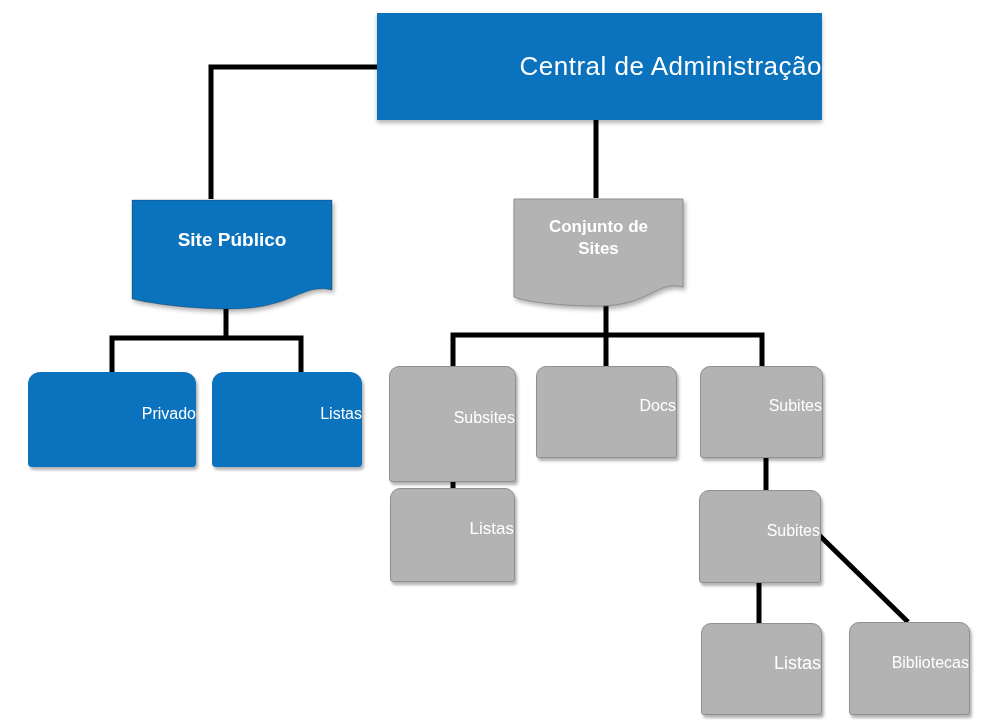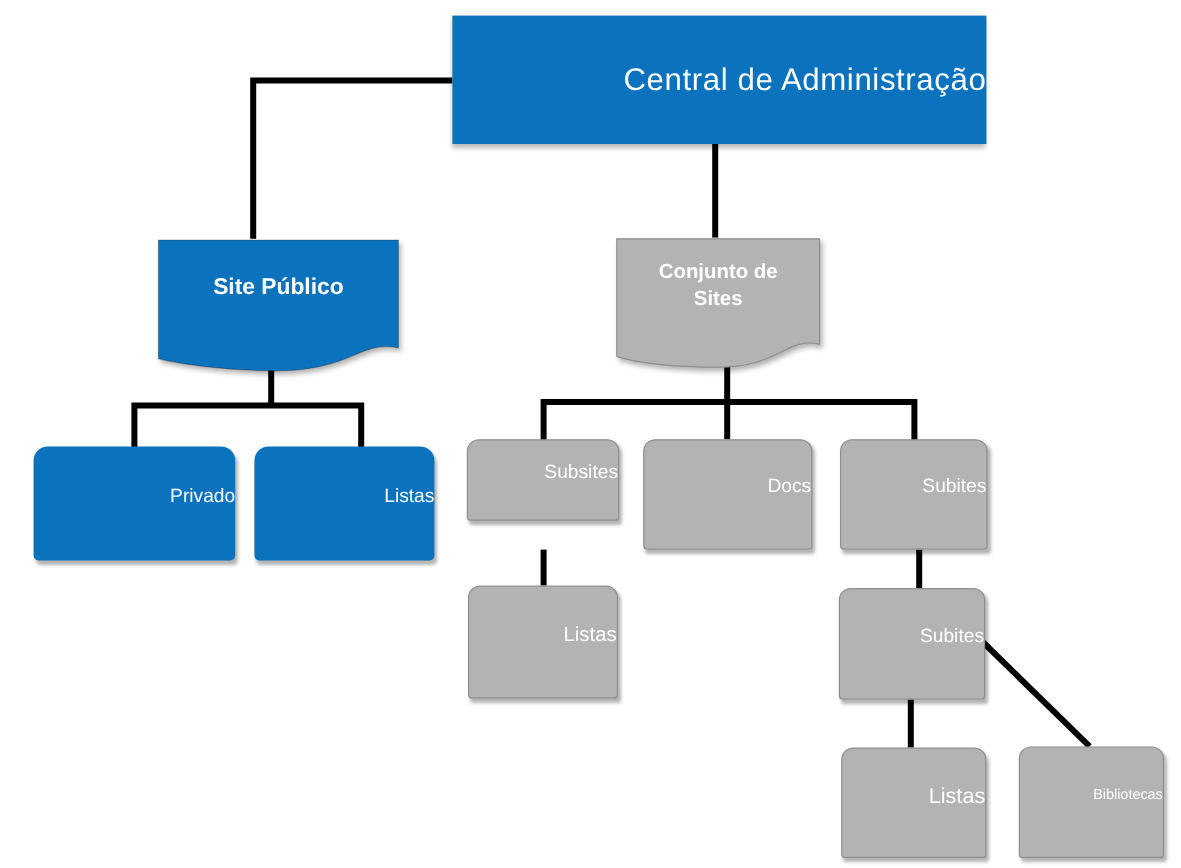--- a/index.html
+++ b/index.html
@@ -22,21 +22,21 @@
     color:var(--text);text-align:center;line-height:1.25;box-sizing:border-box;
   }
   .rect{
     background:var(--blue);
     box-shadow:0 3px 4px rgba(0,0,0,.28);
     font-size:26px;letter-spacing:.5px;
   }
   .round{border-radius:12px 12px 4px 4px;box-shadow:2px 3px 3px rgba(0,0,0,.3);padding-bottom:12px;}
   .round.blue{background:var(--blue);font-size:16px;}
   .round.gray{background:var(--gray);border:1px solid var(--gray-border);font-size:16px;border-radius:10px 10px 3px 3px;}
-  .round.gray.small{font-size:12px;}
+  .round.gray.small{font-size:16px;}
   .round.gray.big{font-size:18px;}
   .doc{position:absolute;}
   .doc svg{display:block;filter:drop-shadow(2px 3px 2px rgba(0,0,0,.3));}
   .doc .doc-blue{fill:var(--blue);stroke:rgba(0,0,0,.25);stroke-width:1;}
   .doc .doc-gray{fill:var(--gray);stroke:var(--gray-border);stroke-width:1;}
   .doc .label{
     position:absolute;left:0;right:0;top:0;height:72%;
     display:flex;align-items:center;justify-content:center;
     color:var(--text);font-weight:bold;text-align:center;line-height:1.25;
   }
@@ -84,21 +84,21 @@
     </div>
   </div>
 
   <div class="node round blue" style="left:28px;top:372px;width:168px;height:95px;">
     <span>Privado</span>
   </div>
   <div class="node round blue" style="left:212px;top:372px;width:150px;height:95px;">
     <span>Listas</span>
   </div>
 
-  <div class="node round gray" style="left:389px;top:366px;width:127px;height:68px;">
+  <div class="node round gray" style="left:389px;top:366px;width:127px;height:116px;">
     <span>Subsites</span>
   </div>
   <div class="node round gray" style="left:536px;top:366px;width:141px;height:92px;">
     <span>Docs</span>
   </div>
   <div class="node round gray" style="left:700px;top:366px;width:123px;height:92px;">
     <span>Subites</span>
   </div>
 
   <div class="node round gray big" style="left:390px;top:488px;width:125px;height:94px;font-size:17px;">

